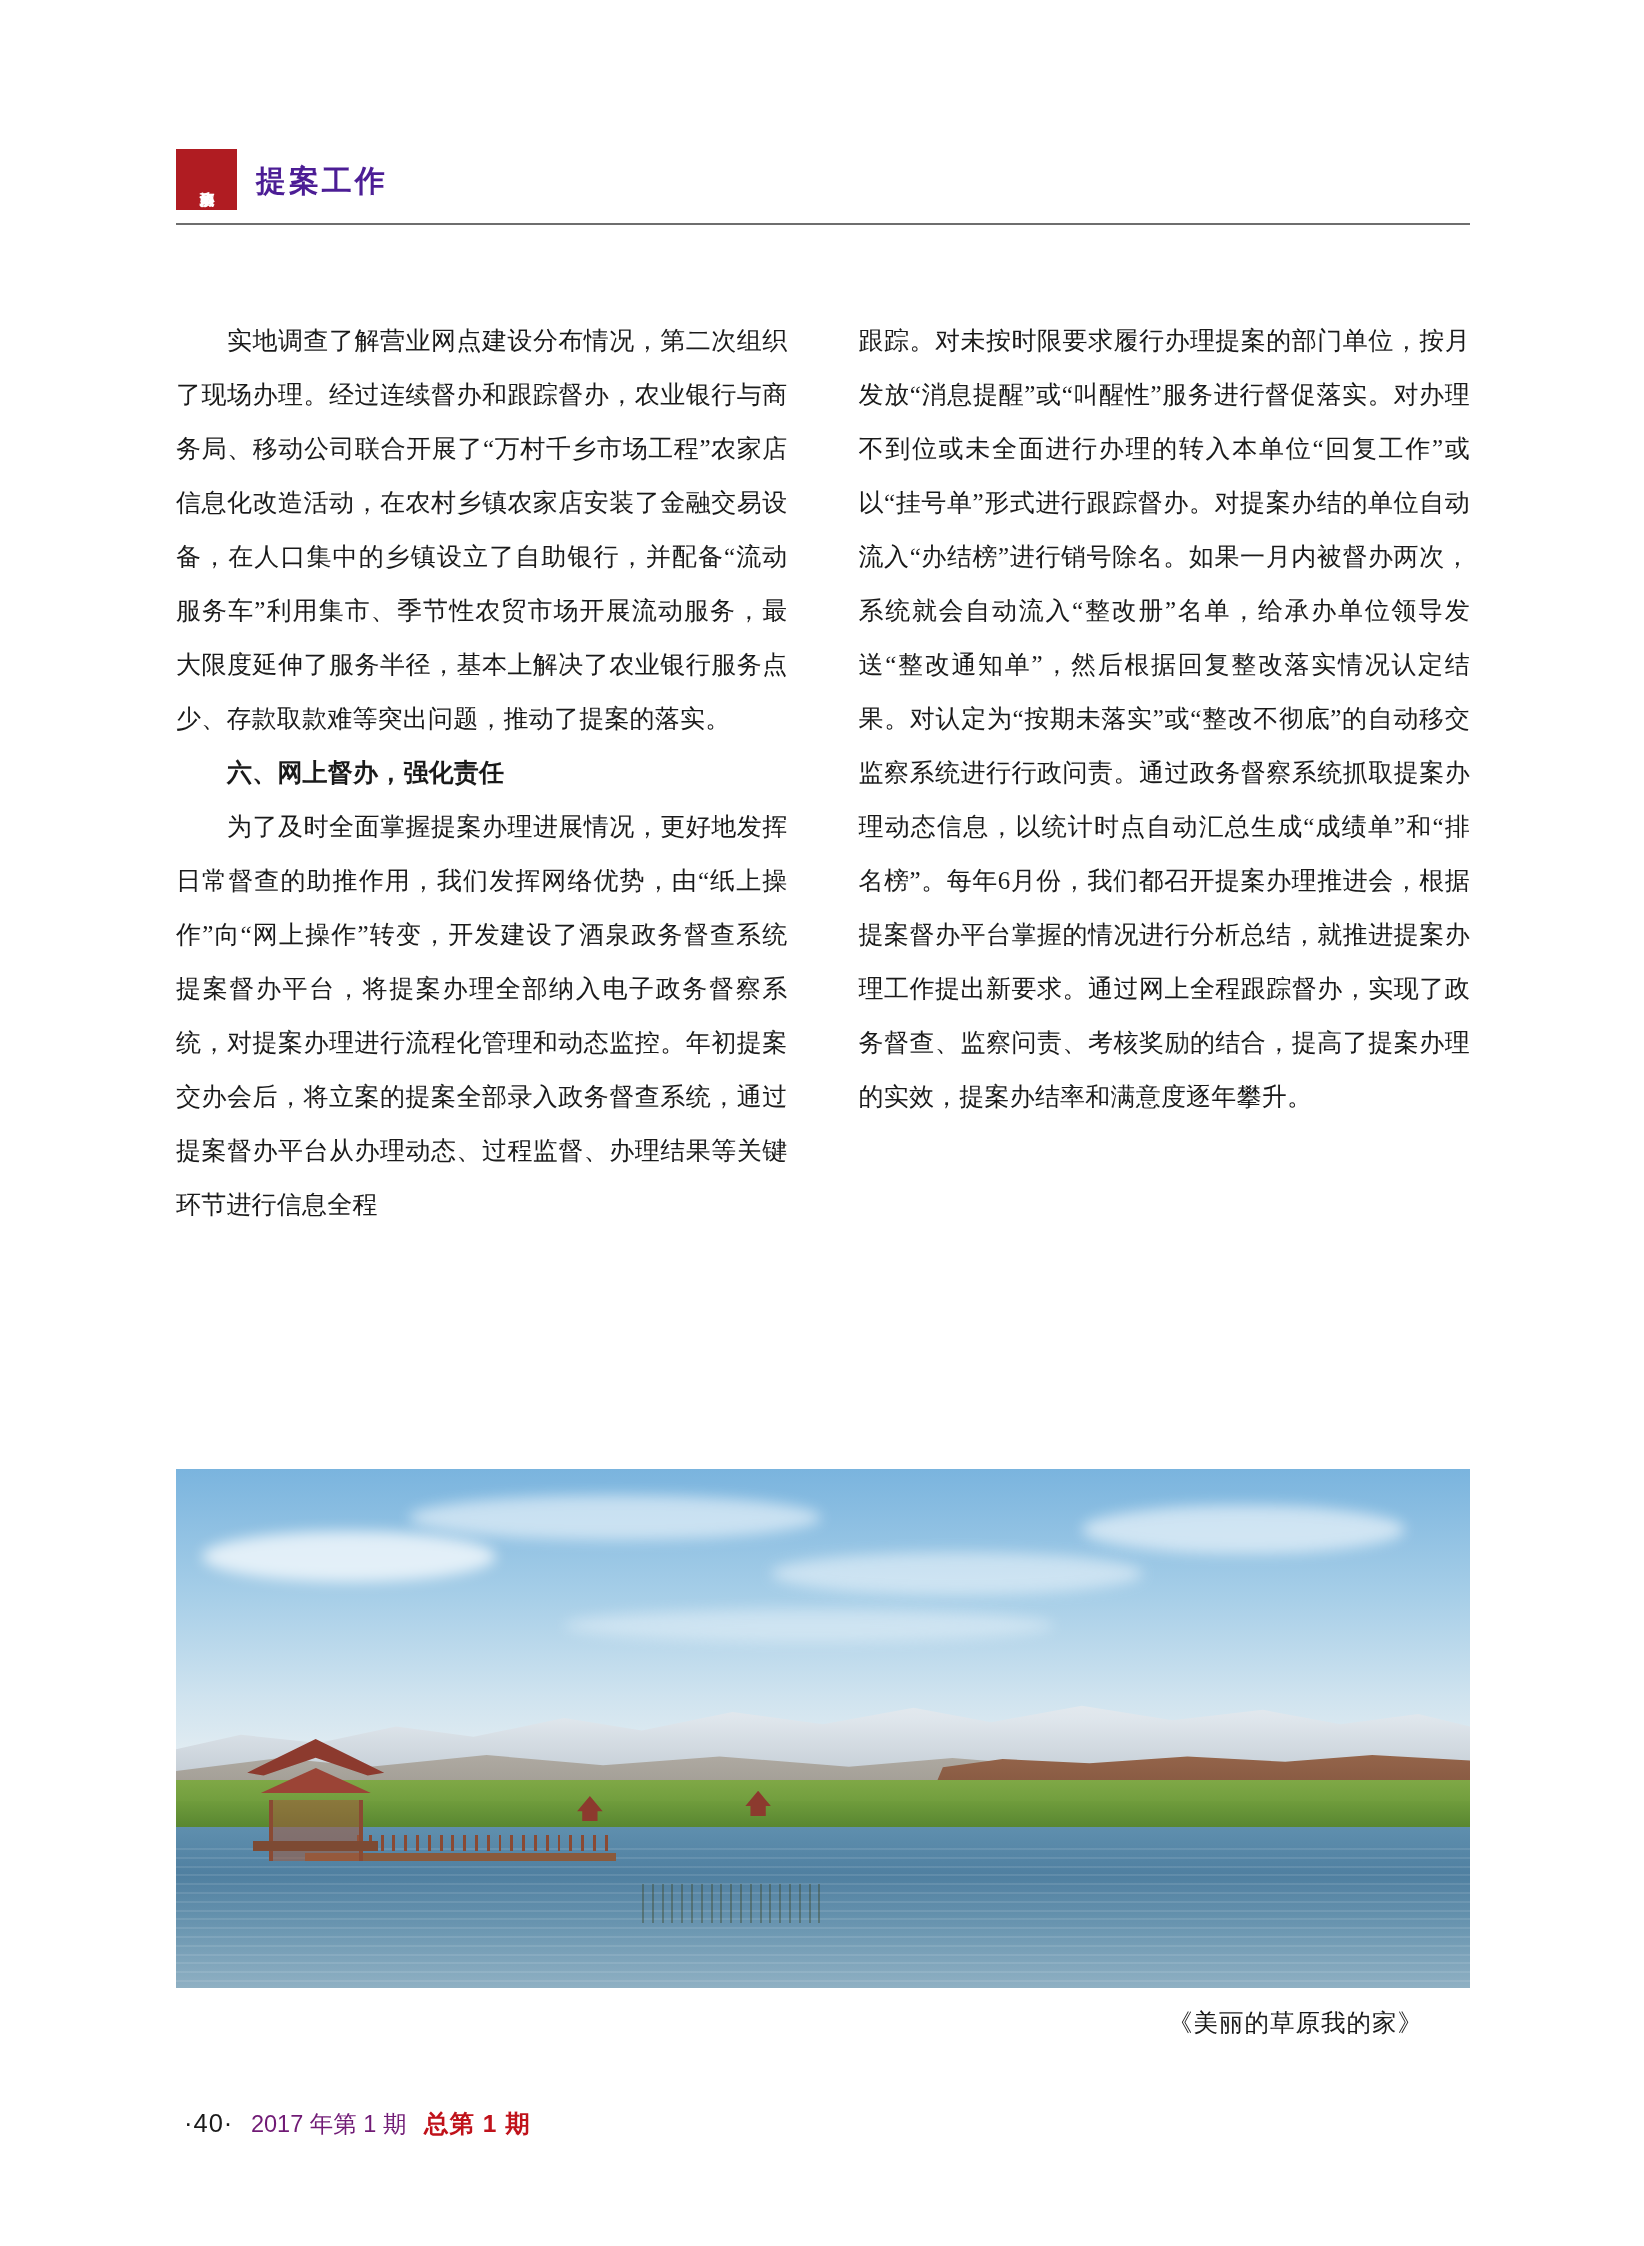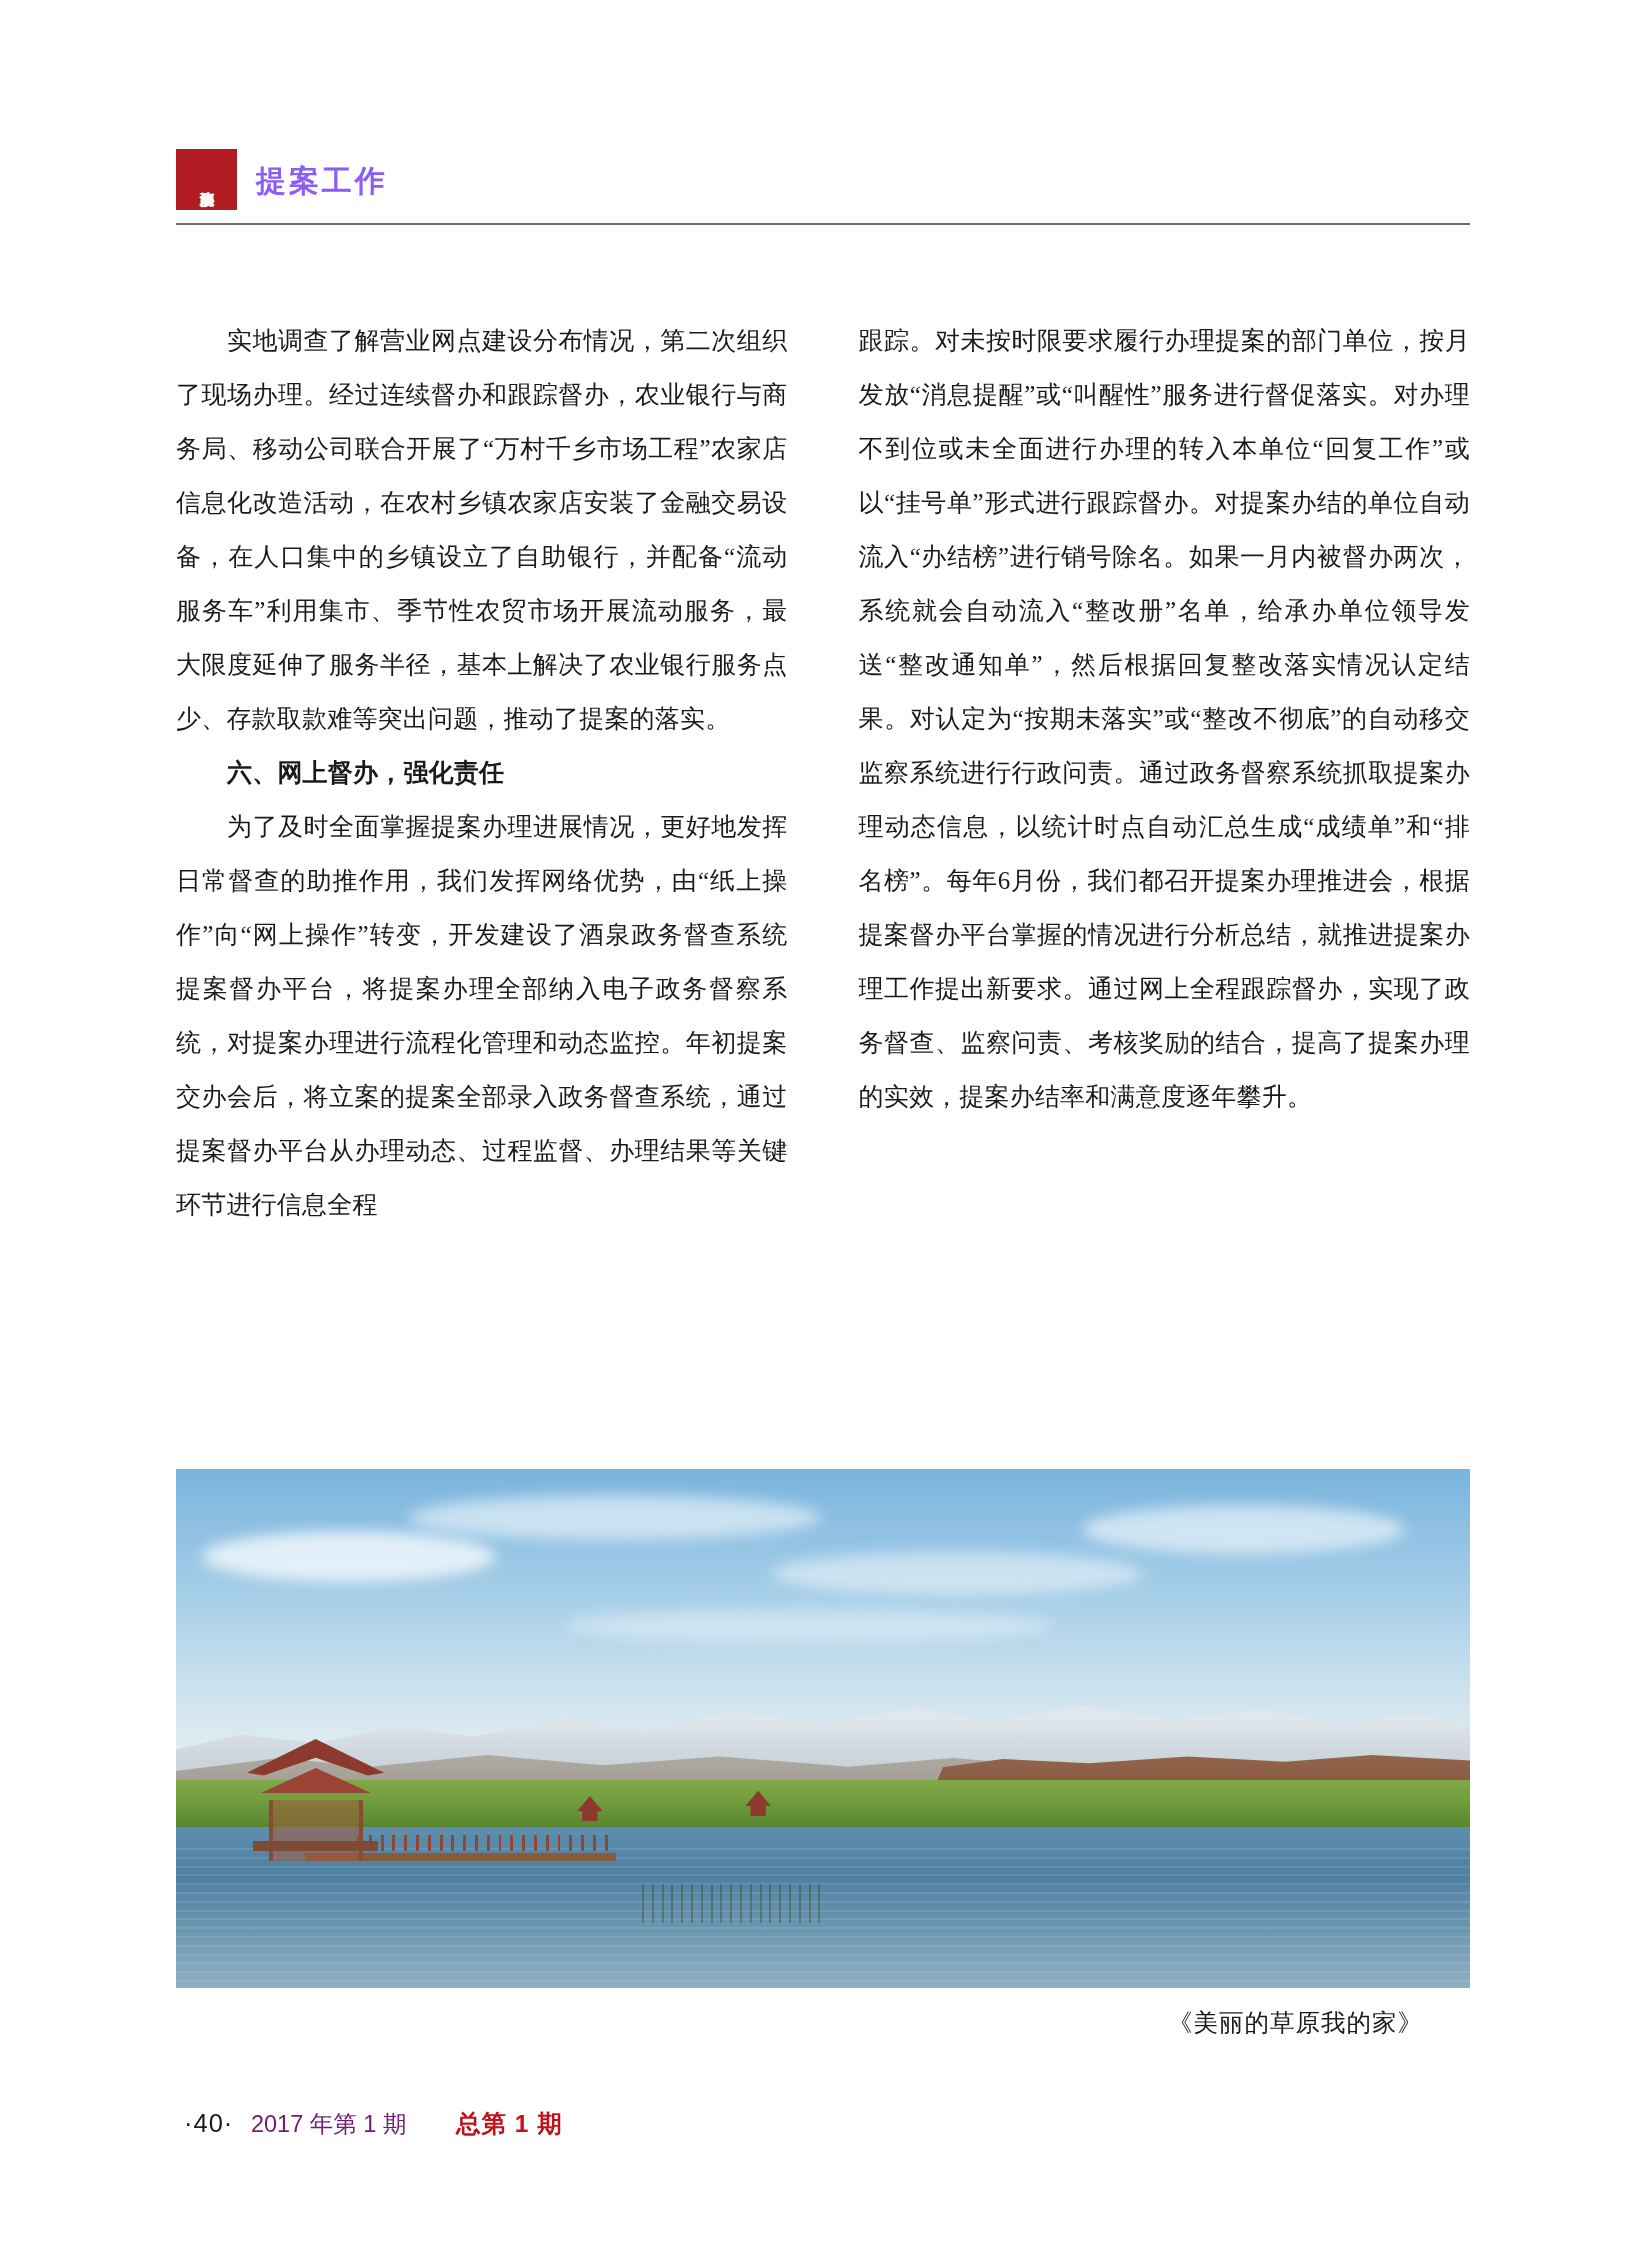--- a/index.html
+++ b/index.html
@@ -49,21 +49,21 @@
     writing-mode: vertical-rl;
     font-weight: bold;
   }
   .header-title {
     position: absolute;
     left: 80px;
     top: 13.7px;
     font-size: 30px;
     font-weight: bold;
     letter-spacing: 2.9px;
-    color: #8b5cf6;
+    color: #4c1d95;
     font-family: "Liberation Sans", sans-serif;
   }
   .header-rule {
     position: absolute;
     left: 0;
     top: 76px;
     width: 1294px;
     height: 2px;
     background: #6e6e6e;
   }
@@ -258,21 +258,20 @@
   }
   .footer .issue {
     font-size: 23.5px;
     color: #701a75;
   }
   .footer .issue-total {
     font-size: 24.5px;
     color: #c0121a;
     font-weight: bold;
     letter-spacing: 1px;
-    margin-left: 32px;
   }
 </style>
 </head>
 <body>
 
 <div class="page">
 
   <div class="header">
     <div class="logo-badge">酒泉政协</div>
     <div class="header-title">提案工作</div>

